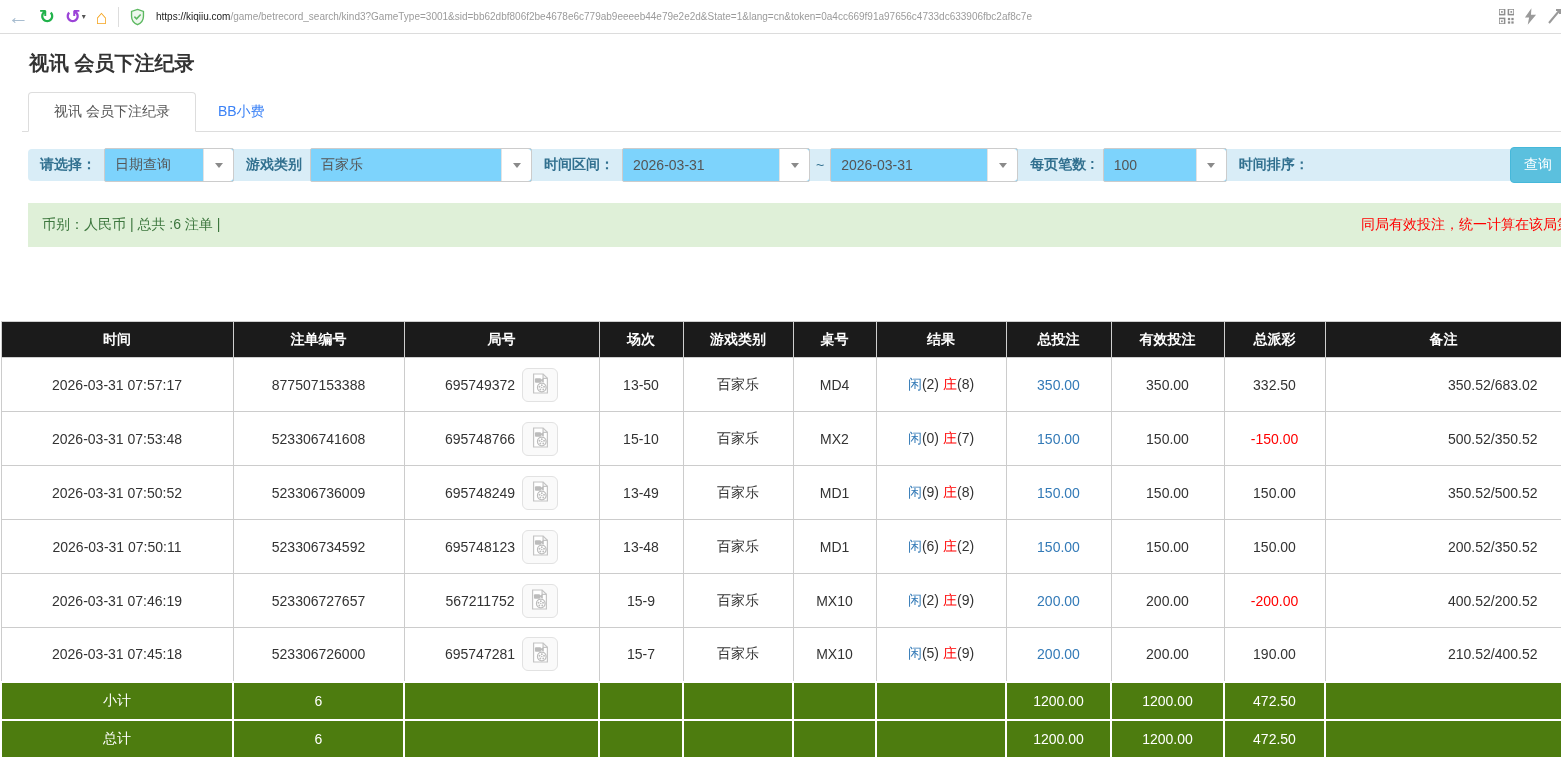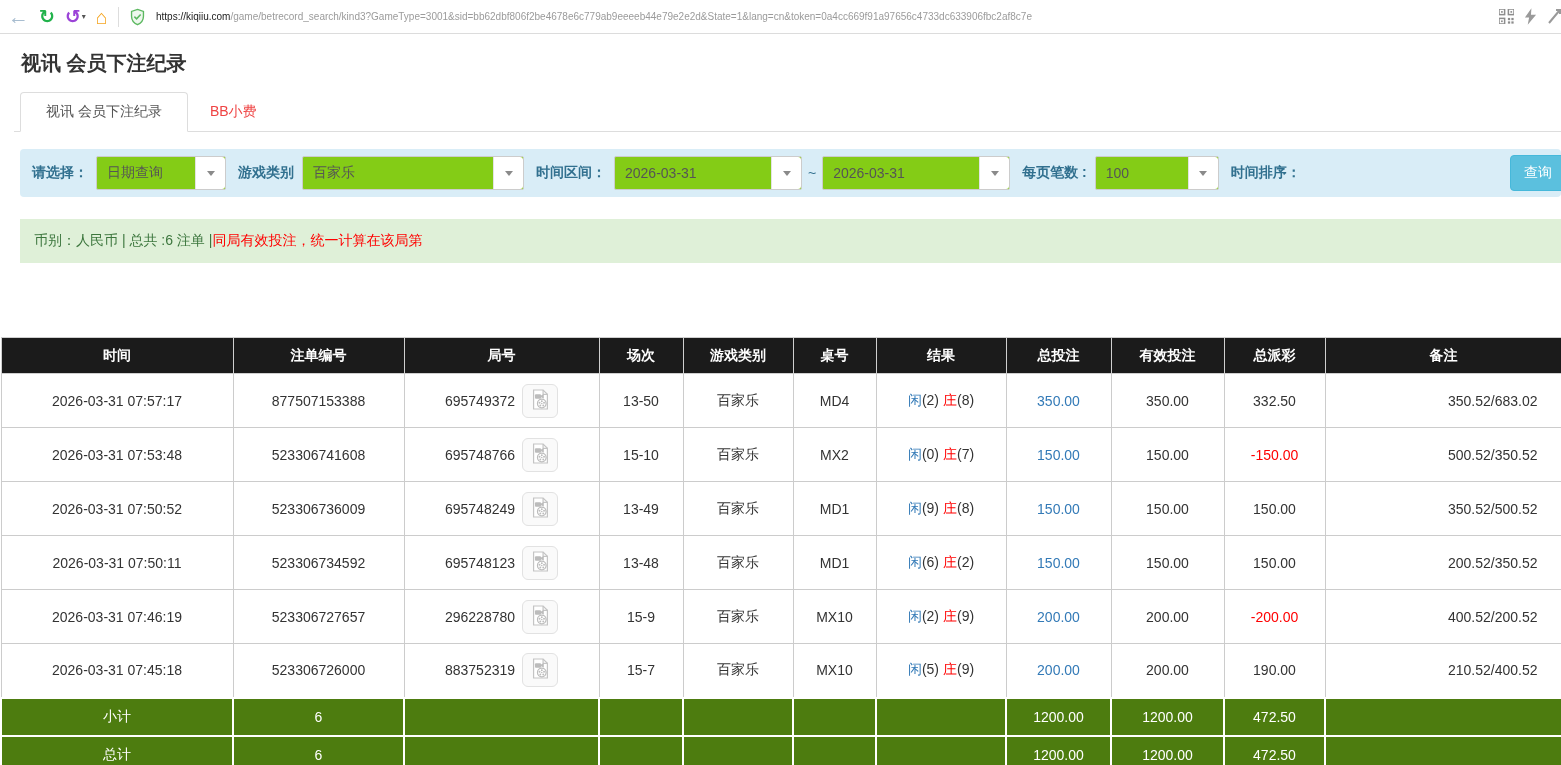--- a/index.html
+++ b/index.html
@@ -16,50 +16,50 @@
   .ic-undo .dd { font-size:8px; color:#555; margin-left:1px; }
   .ic-home { color:#f5a623; font-size:20px; }
   .tb-sep { width:1px; height:20px; background:#ddd; }
   .url-wrap { display:flex; align-items:center; gap:7px; flex:1; overflow:hidden; }
   .url { font-size:10px; white-space:nowrap; overflow:hidden; }
   .url .host { color:#222; }
   .url .path { color:#9b9b9b; }
   .tb-right { display:flex; align-items:center; gap:10px; margin-right:-10px; }
 
   
-  .content-pad { padding-left:14px; padding-right:0; }
+  .content-pad { padding-left:14px; padding-right:0;margin-left:8px; }
   .page-title { font-size:20px; font-weight:bold; color:#333; padding:16px 0 0 7px; }
   .tabs { display:flex; align-items:flex-end; border-bottom:1px solid #ddd;
     margin-top:15px; padding-left:6px; }
   .tab { font-size:14px; padding:10px 25px; cursor:pointer; position:relative; }
   .tab.active { background:#fff; color:#555; border:1px solid #ddd;
     border-bottom:1px solid #fff; border-radius:4px 4px 0 0; margin-bottom:-1px; }
-  .tab.inactive { color:#ef4444; padding:10px 22px;text-align:right; }
+  .tab.inactive { color:#3b82f6; padding:10px 22px;text-align:right; }
 
   
   .filterbar { margin:17px 0 0 6px; background:#d9edf7; border-radius:4px;
-    display:flex; align-items:center; padding:7px 0 7px 12px; height:48px; }
+    display:flex; align-items:center; padding:7px 0 7px 12px; height:32px; }
   .f-label { color:#31708f; font-size:14px; font-weight:bold; white-space:nowrap;
     margin:0 8px 0 12px; }
   .f-label:first-child { margin-left:0; }
-  .sel { display:flex; align-items:center; background:#84cc16; border:1px solid #ccc;
+  .sel { display:flex; align-items:center; background:#7dd3fc; border:1px solid #ccc;
     border-radius:2px; height:34px; cursor:pointer; }
   .sel-text { flex:1; padding:0 10px; font-size:14px; color:#555; white-space:nowrap; overflow:hidden; }
   .sel-arrow { width:30px; height:32px; border-left:1px solid #e3e3e3; display:flex;
     align-items:center; justify-content:center; background:#fff; border-radius:0 3px 3px 0; }
   .caret { width:0; height:0; border-left:4px solid transparent;
     border-right:4px solid transparent; border-top:5px solid #8a8a8a; }
   .tilde { color:#31708f; font-size:14px; margin:0 6px; }
   .btn-search { margin-left:auto; margin-right:-5px; background:#5bc0de;
     border:1px solid #46b8da; color:#fff; font-size:14px; height:36px; width:56px;
     border-radius:4px; cursor:pointer; flex:none; }
 
   
   .summary { margin:22px 0 0 6px; background:#dff0d8; display:flex;
-    align-items:center; padding:13px 0; height:44px; }
+    align-items:center; justify-content:space-between; padding:13px 0; height:44px; }
   .sum-left { color:#3c763d; font-size:14px; padding-left:14px; white-space:nowrap; }
   .sum-right { color:#f00; font-size:14px; white-space:nowrap; margin-right:-10px; }
 
   
   table { width:1561px; border-collapse:collapse; table-layout:fixed;
     margin-top:74px; font-size:14px; }
   th { background:#1b1b1b; color:#fff; font-weight:bold; height:36px;
     border:1px solid #cfcfcf; text-align:center; }
   td { height:54px; text-align:center; color:#333; border:1px solid #ccc; background:#fff; }
   td.c-remark { text-align:right; padding-right:24px; }
@@ -340,21 +340,21 @@
     <td>150.00</td>
     <td>150.00</td>
     <td class="c-remark">200.52/350.52</td>
   </tr>
 
   <tr>
     <td>2026-03-31 07:46:19</td>
     <td>523306727657</td>
     <td>
       <span class="round-wrap">
-        <span>296228780</span>
+        <span>567211752</span>
         <button class="video-btn" type="button">
           <span>
             <svg width="19" height="21" viewBox="0 0 22 24">
                   <path d="M3 1h11l5 5v17H3z" fill="#fff" stroke="#c4c4c4" stroke-width="1.4"></path>
                   <path d="M14 1v5h5" fill="none" stroke="#c4c4c4" stroke-width="1.4"></path>
                   <rect x="4.6" y="6" width="7" height="5" rx="1" fill="#bcbcbc"></rect>
                   <path d="M11.6 7.3l3.2-1.6v5.2l-3.2-1.6z" fill="#bcbcbc"></path>
                   <circle cx="12.5" cy="16.6" r="5" fill="#fff" stroke="#bcbcbc" stroke-width="1.4"></circle>
                   <circle cx="12.5" cy="16.6" r="0.9" fill="#bcbcbc"></circle>
                   <circle cx="12.5" cy="13.9" r="1.1" fill="#bcbcbc"></circle>
@@ -375,21 +375,21 @@
     <td>200.00</td>
     <td class="neg">-200.00</td>
     <td class="c-remark">400.52/200.52</td>
   </tr>
 
   <tr>
     <td>2026-03-31 07:45:18</td>
     <td>523306726000</td>
     <td>
       <span class="round-wrap">
-        <span>883752319</span>
+        <span>695747281</span>
         <button class="video-btn" type="button">
           <span>
             <svg width="19" height="21" viewBox="0 0 22 24">
                   <path d="M3 1h11l5 5v17H3z" fill="#fff" stroke="#c4c4c4" stroke-width="1.4"></path>
                   <path d="M14 1v5h5" fill="none" stroke="#c4c4c4" stroke-width="1.4"></path>
                   <rect x="4.6" y="6" width="7" height="5" rx="1" fill="#bcbcbc"></rect>
                   <path d="M11.6 7.3l3.2-1.6v5.2l-3.2-1.6z" fill="#bcbcbc"></path>
                   <circle cx="12.5" cy="16.6" r="5" fill="#fff" stroke="#bcbcbc" stroke-width="1.4"></circle>
                   <circle cx="12.5" cy="16.6" r="0.9" fill="#bcbcbc"></circle>
                   <circle cx="12.5" cy="13.9" r="1.1" fill="#bcbcbc"></circle>

